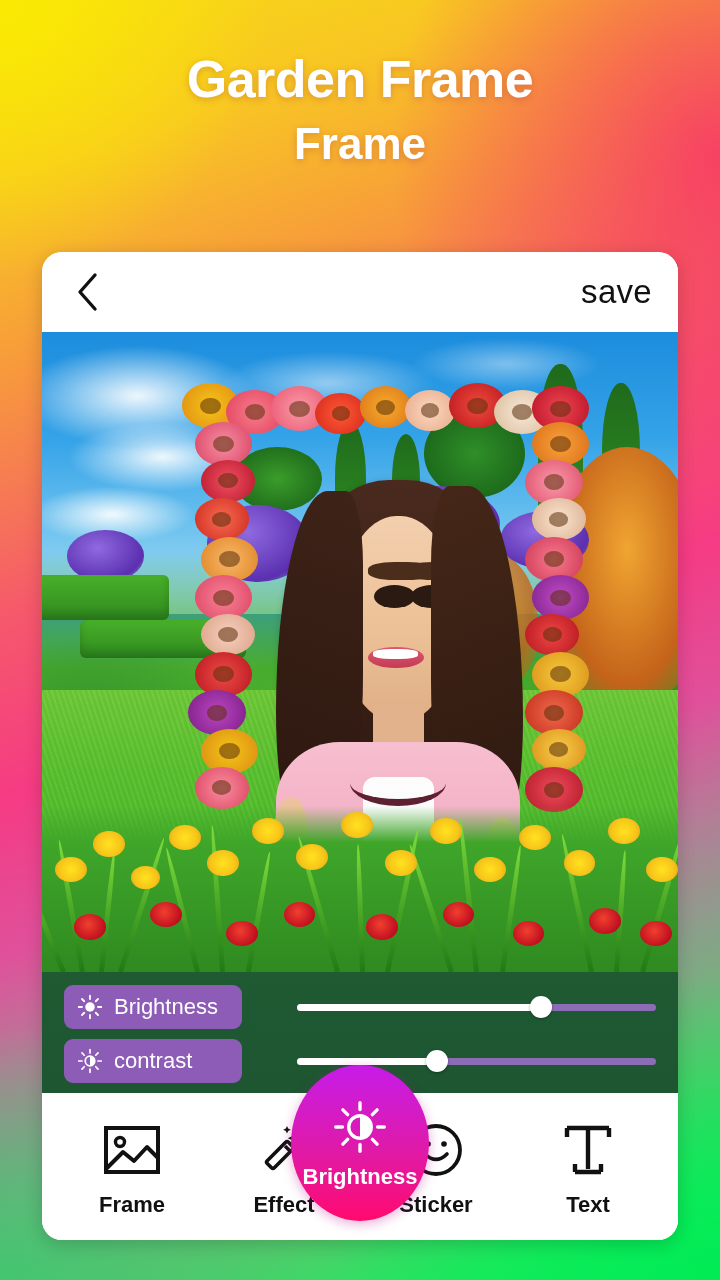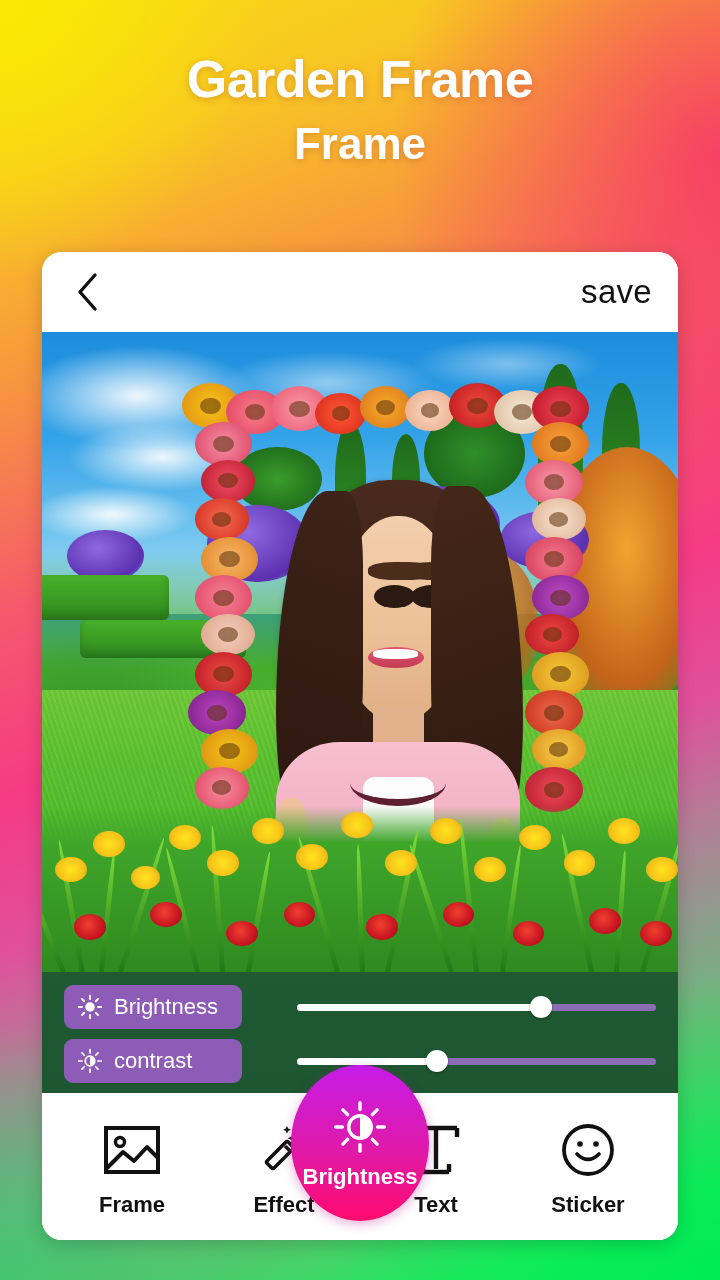--- a/index.html
+++ b/index.html
@@ -496,39 +496,39 @@
             <line x1="17.5" y1="6.5" x2="19.6" y2="4.4"></line>
               <line x1="4.4" y1="19.6" x2="6.5" y2="17.5"></line>
           </g>
         </svg>
       </div>
       <div class="tlabel">Brightness</div>
     </div>
 
     <div class="tool">
       <div class="ticon">
+        <svg width="54" height="54" viewBox="0 0 54 54">
+          <circle cx="27" cy="27" r="24" fill="none" stroke="#111" stroke-width="3.8"></circle>
+          <circle cx="19" cy="21" r="2.8" fill="#111"></circle>
+          <circle cx="35" cy="21" r="2.8" fill="#111"></circle>
+          <path d="M16 31 Q27 42 38 31" fill="none" stroke="#111" stroke-width="3.6" stroke-linecap="round"></path>
+        </svg>
+      </div>
+      <div class="tlabel">Sticker</div>
+    </div>
+
+    <div class="tool">
+      <div class="ticon">
         <svg width="50" height="54" viewBox="0 0 50 54">
           <line x1="4" y1="5" x2="46" y2="5" stroke="#111" stroke-width="4.4"></line>
           <line x1="4" y1="5" x2="4" y2="14" stroke="#111" stroke-width="4.4"></line>
           <line x1="46" y1="5" x2="46" y2="14" stroke="#111" stroke-width="4.4"></line>
           <line x1="25" y1="5" x2="25" y2="46" stroke="#111" stroke-width="4.4"></line>
           <line x1="12" y1="49" x2="38" y2="49" stroke="#111" stroke-width="4.4"></line>
           <line x1="12" y1="41" x2="12" y2="49" stroke="#111" stroke-width="4.4"></line>
           <line x1="38" y1="41" x2="38" y2="49" stroke="#111" stroke-width="4.4"></line>
         </svg>
       </div>
       <div class="tlabel">Text</div>
     </div>
 
-    <div class="tool">
-      <div class="ticon">
-        <svg width="54" height="54" viewBox="0 0 54 54">
-          <circle cx="27" cy="27" r="24" fill="none" stroke="#111" stroke-width="3.8"></circle>
-          <circle cx="19" cy="21" r="2.8" fill="#111"></circle>
-          <circle cx="35" cy="21" r="2.8" fill="#111"></circle>
-          <path d="M16 31 Q27 42 38 31" fill="none" stroke="#111" stroke-width="3.6" stroke-linecap="round"></path>
-        </svg>
-      </div>
-      <div class="tlabel">Sticker</div>
-    </div>
-
   </div>
 </div>
 
 </body></html>

